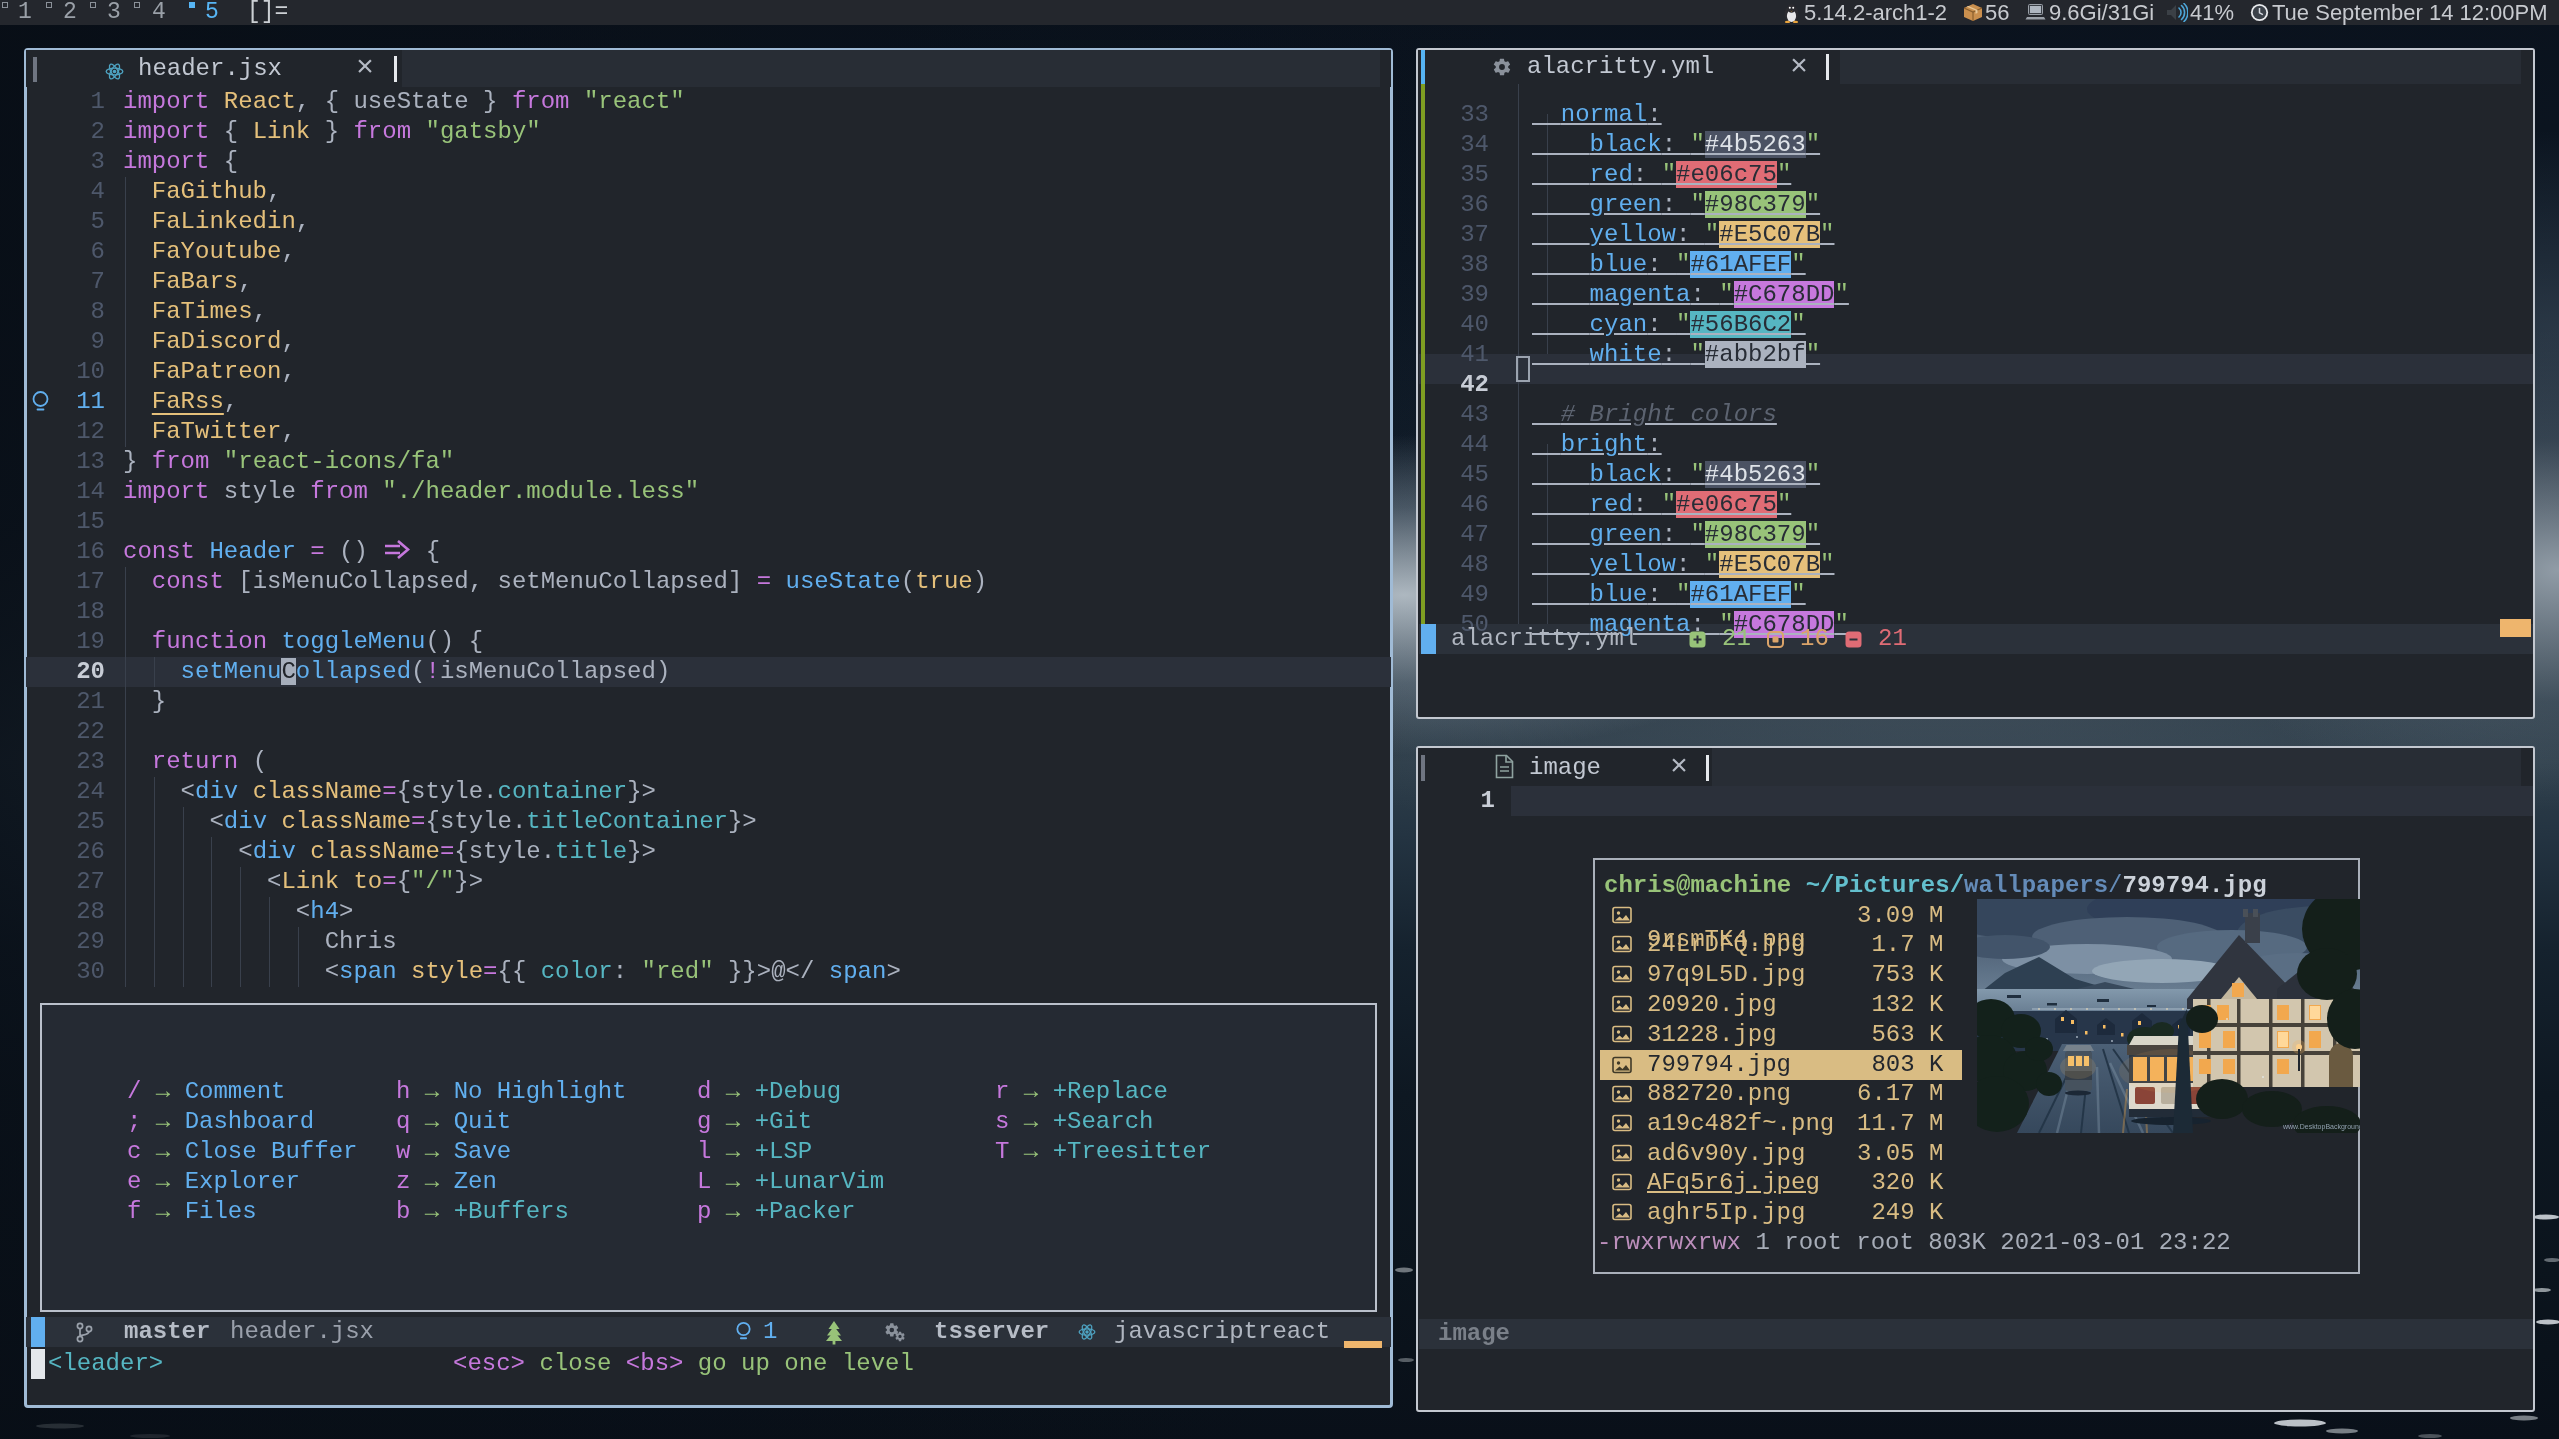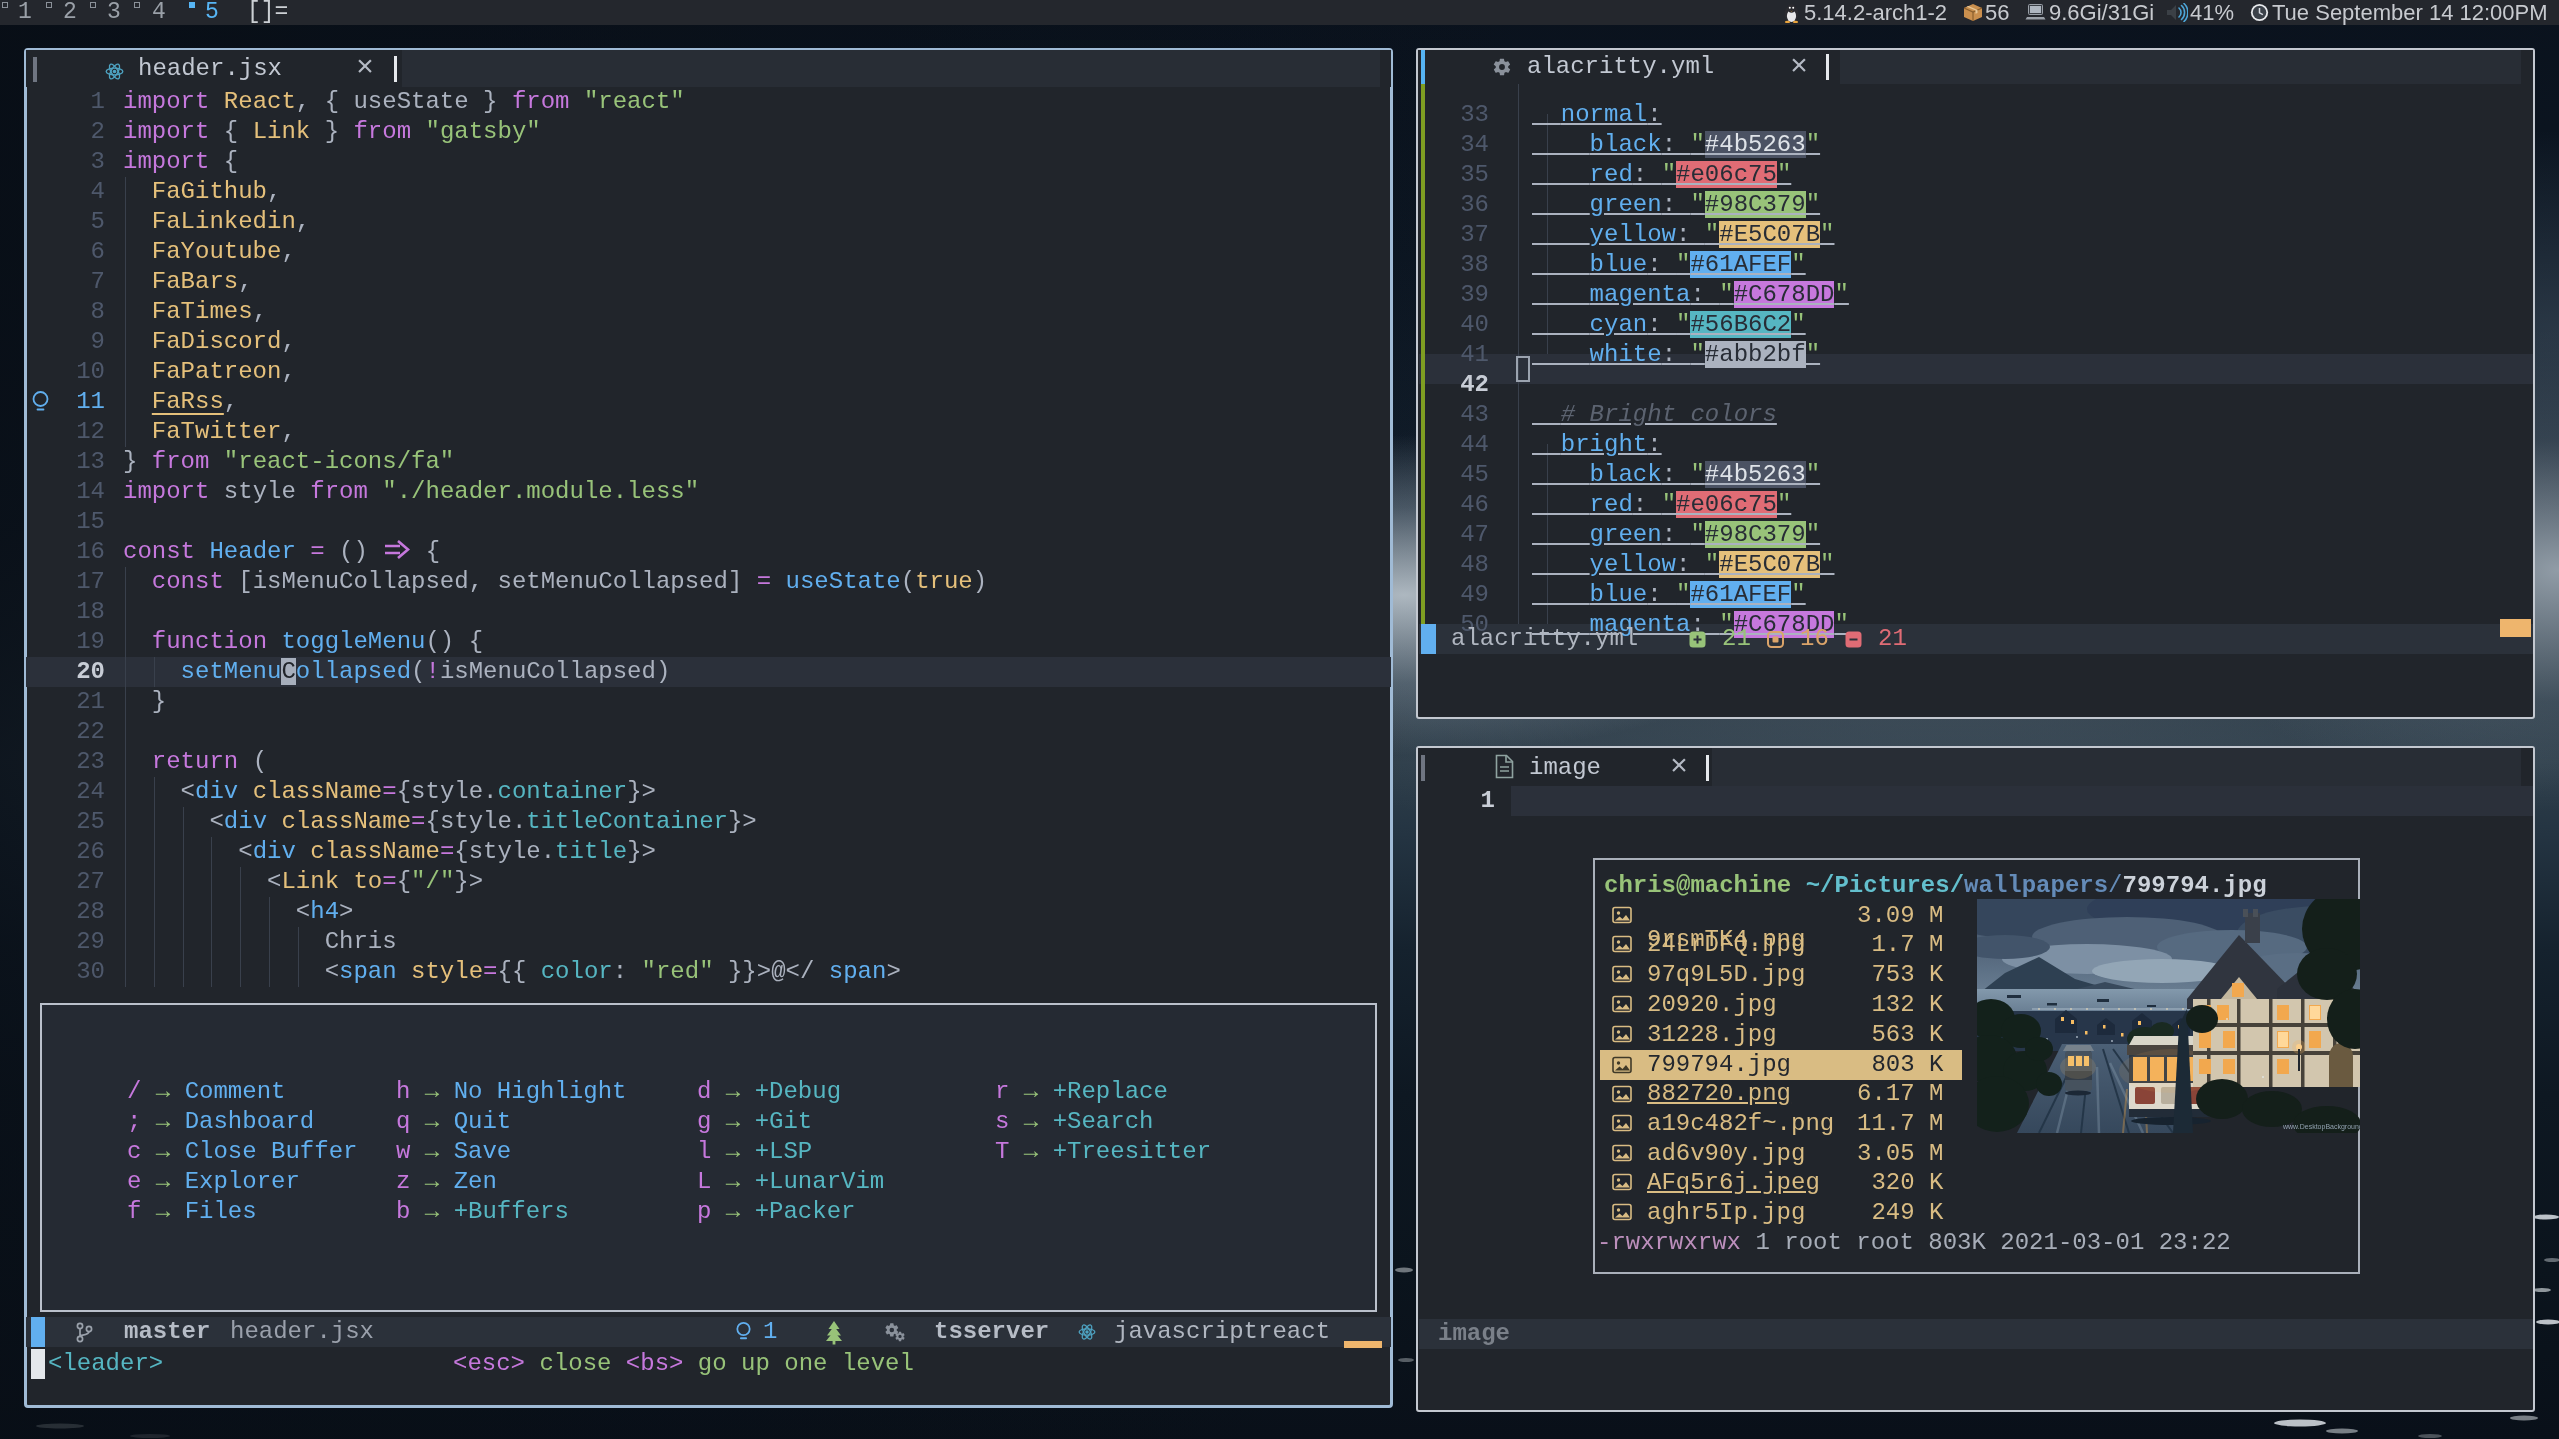--- a/index.html
+++ b/index.html
@@ -384,21 +384,21 @@
     <circle cx="6.5" cy="8" r="1.7" fill="#403a28"></circle>
     <path d="M3 15.5l4.5-4 3 2.5 3.5-4 4 5.5z" fill="#403a28"></path>
   </svg>
 <div class="fn bold" style="top:1050px;color:#23272e;">799794.jpg</div>
 <div class="fs bold" style="top:1050px;color:#23272e;"> 803 K</div>
 <svg class="fic" style="left:1612px;top:1084px;" width="20" height="20" viewBox="0 0 20 20">
     <rect x="1" y="2.5" width="18" height="15" rx="2" fill="none" stroke="#d9bc83" stroke-width="1.6"></rect>
     <circle cx="6.5" cy="8" r="1.7" fill="#d9bc83"></circle>
     <path d="M3 15.5l4.5-4 3 2.5 3.5-4 4 5.5z" fill="#d9bc83"></path>
   </svg>
-<div class="fn" style="top:1079px;text-decoration:underline;">882720.png</div>
+<div class="fn" style="top:1079px;">882720.png</div>
 <div class="fs" style="top:1079px;">6.17 M</div>
 <svg class="fic" style="left:1612px;top:1113px;" width="20" height="20" viewBox="0 0 20 20">
     <rect x="1" y="2.5" width="18" height="15" rx="2" fill="none" stroke="#d9bc83" stroke-width="1.6"></rect>
     <circle cx="6.5" cy="8" r="1.7" fill="#d9bc83"></circle>
     <path d="M3 15.5l4.5-4 3 2.5 3.5-4 4 5.5z" fill="#d9bc83"></path>
   </svg>
 <div class="fn" style="top:1109px;">a19c482f~.png</div>
 <div class="fs" style="top:1109px;">11.7 M</div>
 <svg class="fic" style="left:1612px;top:1143px;" width="20" height="20" viewBox="0 0 20 20">
     <rect x="1" y="2.5" width="18" height="15" rx="2" fill="none" stroke="#d9bc83" stroke-width="1.6"></rect>

